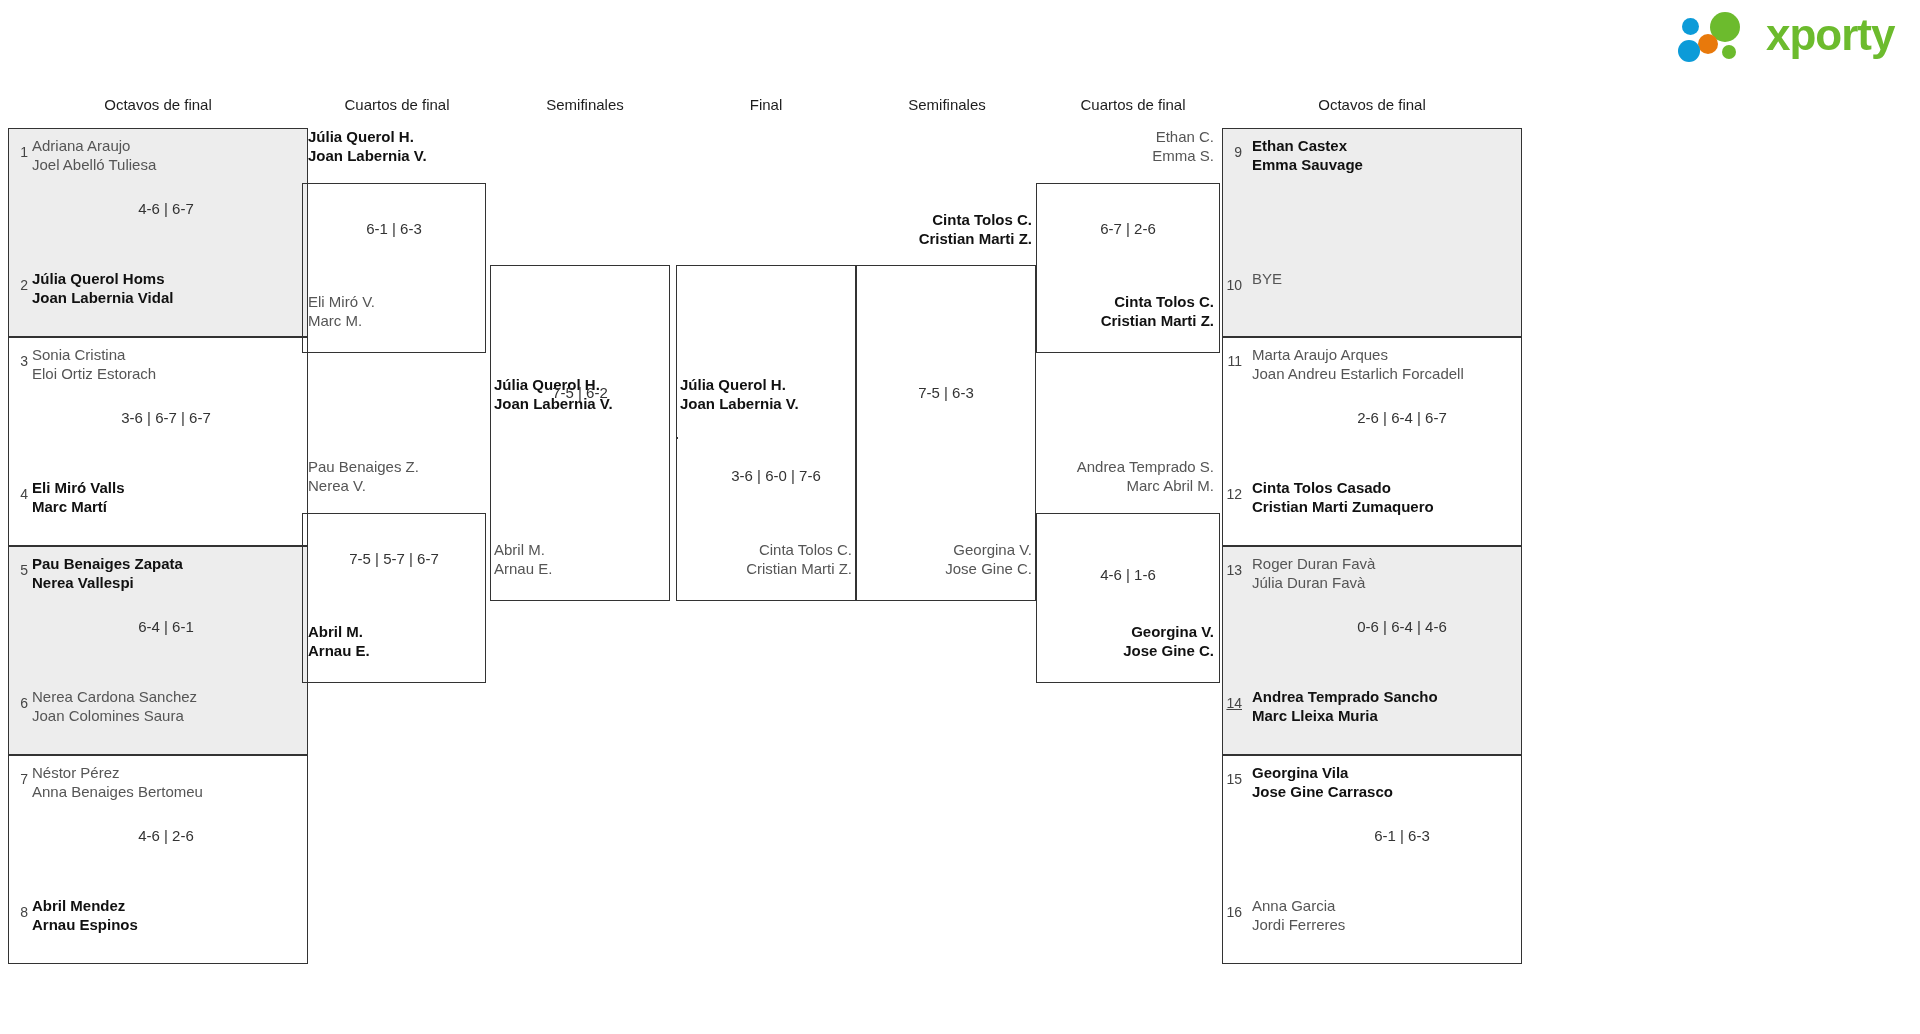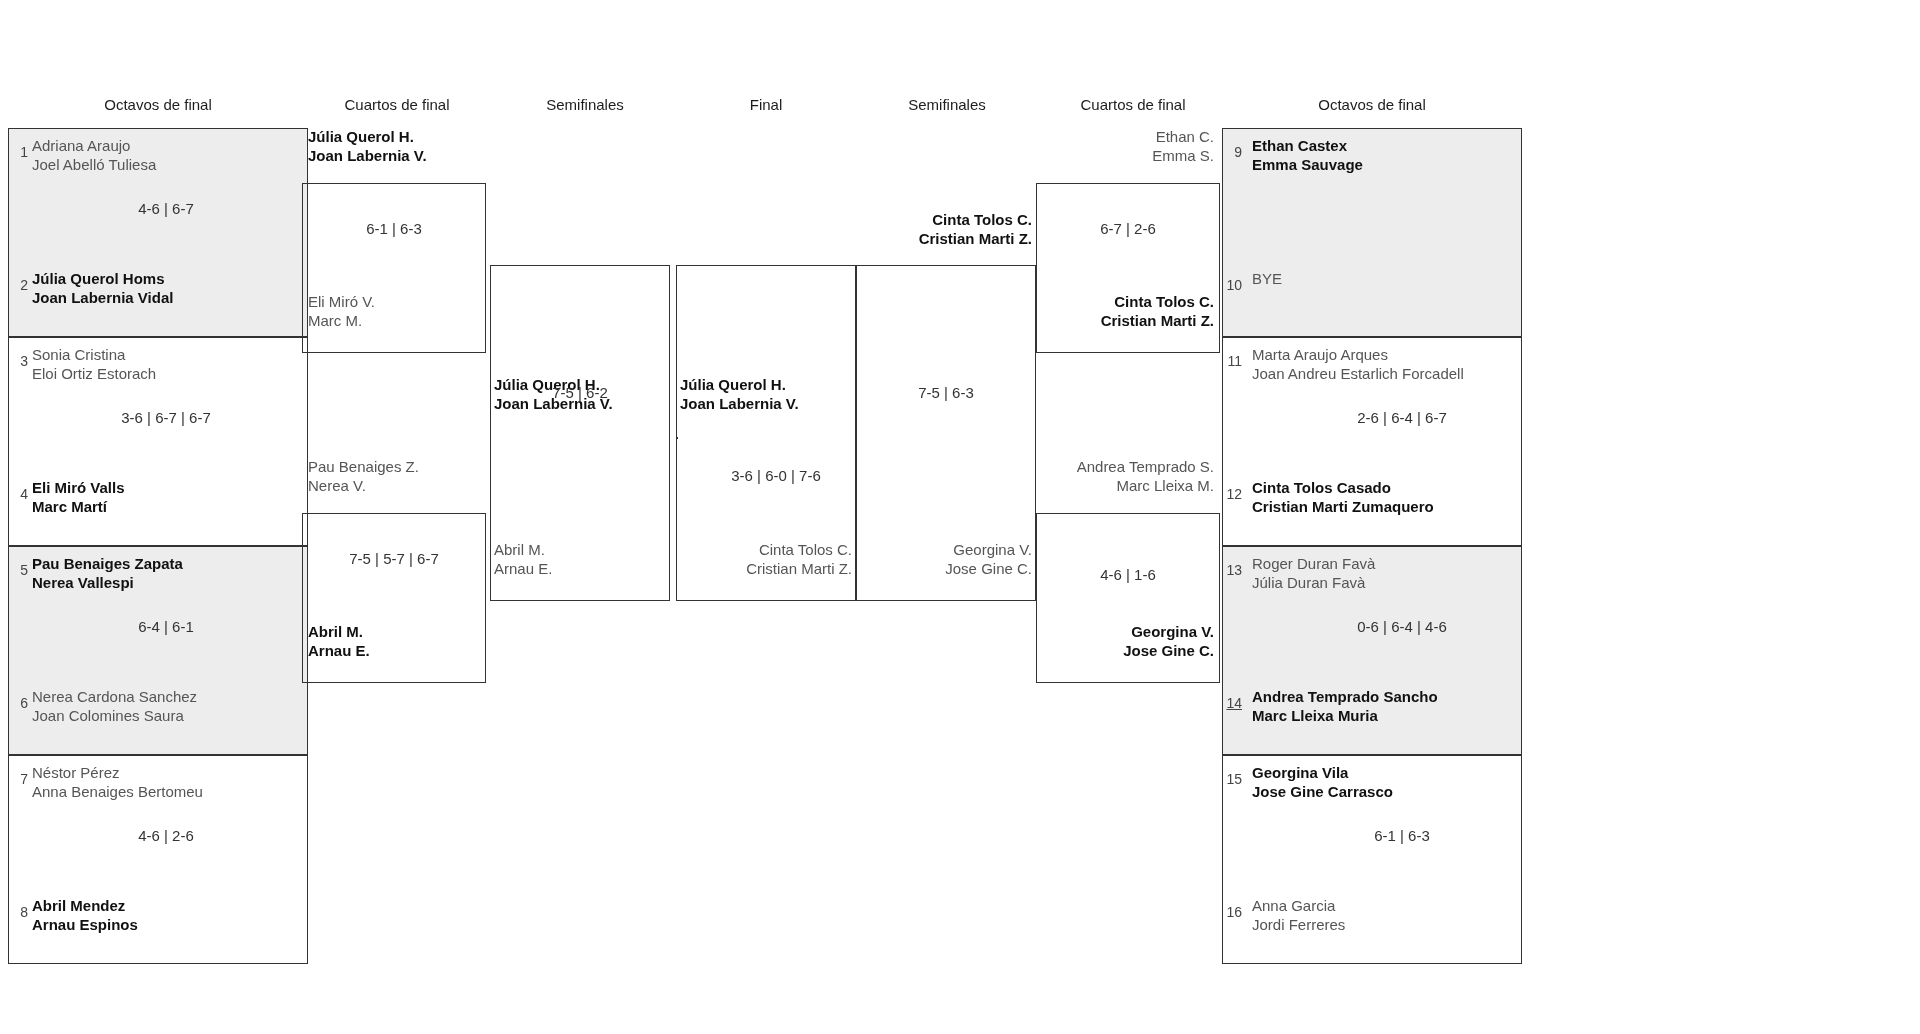--- a/index.html
+++ b/index.html
@@ -41,20 +41,30 @@
   .seed{position:absolute;font-size:14px;color:#444444;width:22px;text-align:right;}
 
   .score{position:absolute;font-size:15px;color:#333333;white-space:nowrap;}
 </style>
 </head>
 <body>
 
 <div id="root">
 
 
+  <div class="logo">
+    <div class="logo-dots">
+      <div class="dot" style="left:32px;top:0px;width:30px;height:30px;background:#6cbb2d;"></div>
+      <div class="dot" style="left:4px;top:6px;width:17px;height:17px;background:#0c9bd8;"></div>
+      <div class="dot" style="left:20px;top:22px;width:20px;height:20px;background:#e8790b;"></div>
+      <div class="dot" style="left:0px;top:28px;width:22px;height:22px;background:#0c9bd8;"></div>
+      <div class="dot" style="left:44px;top:33px;width:14px;height:14px;background:#6cbb2d;"></div>
+    </div>
+    <div class="logo-word">xporty</div>
+  </div>
 
   <div id="round-headers">
       <div class="round-hdr" style="left: 8px; width: 300px;">Octavos de final</div>
       <div class="round-hdr" style="left: 302px; width: 190px;">Cuartos de final</div>
       <div class="round-hdr" style="left: 490px; width: 190px;">Semifinales</div>
       <div class="round-hdr" style="left: 676px; width: 180px;">Final</div>
       <div class="round-hdr" style="left: 852px; width: 190px;">Semifinales</div>
       <div class="round-hdr" style="left: 1038px; width: 190px;">Cuartos de final</div>
       <div class="round-hdr" style="left: 1222px; width: 300px;">Octavos de final</div>
     </div>
@@ -193,21 +203,21 @@
       <div class="pl dim right" style="left:914px;top:127px;width:300px;">
         <div>Ethan C.</div>
         <div>Emma S.</div>
       </div>
       <div class="pl bold right" style="left:914px;top:292px;width:300px;">
         <div>Cinta Tolos C.</div>
         <div>Cristian Marti Z.</div>
       </div>
       <div class="pl dim right" style="left:914px;top:457px;width:300px;">
         <div>Andrea Temprado S.</div>
-        <div>Marc Lleixa M.</div>
+        <div>Marc Abril M.</div>
       </div>
       <div class="pl bold right" style="left:914px;top:622px;width:300px;">
         <div>Georgina V.</div>
         <div>Jose Gine C.</div>
       </div>
       <div class="conn" style="left:1036px;top:183px;width:184px;height:170px;"></div>
       <div class="conn" style="left:1036px;top:513px;width:184px;height:170px;"></div>
       <div class="score" style="left:1008px;top:220px;width:240px;text-align:center;">6-7 | 2-6</div>
       <div class="score" style="left:1008px;top:550px;width:240px;text-align:center;margin-top:16px;">4-6 | 1-6</div>
       <div class="pl bold right" style="left:732px;top:210px;width:300px;">

